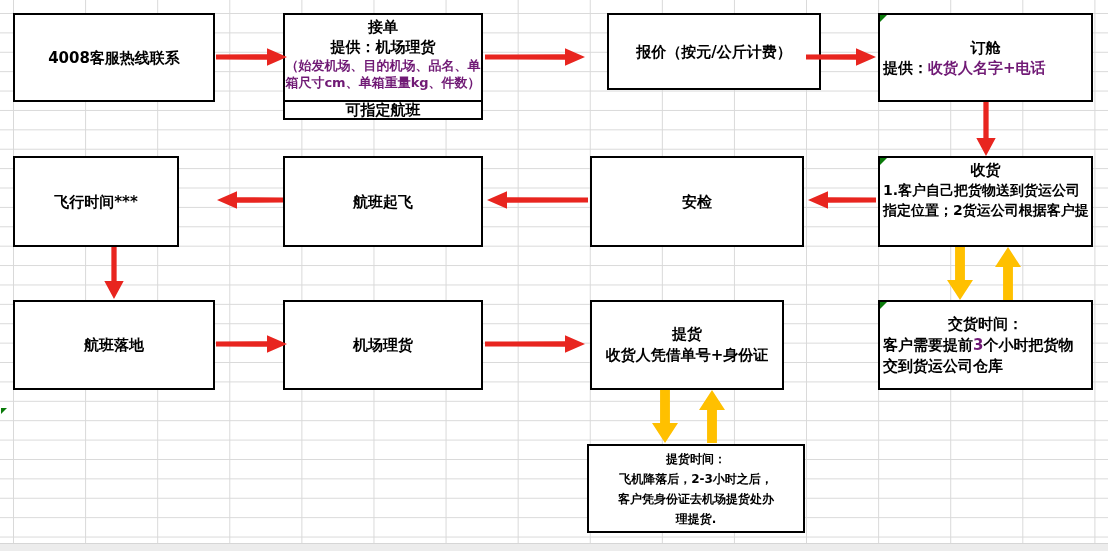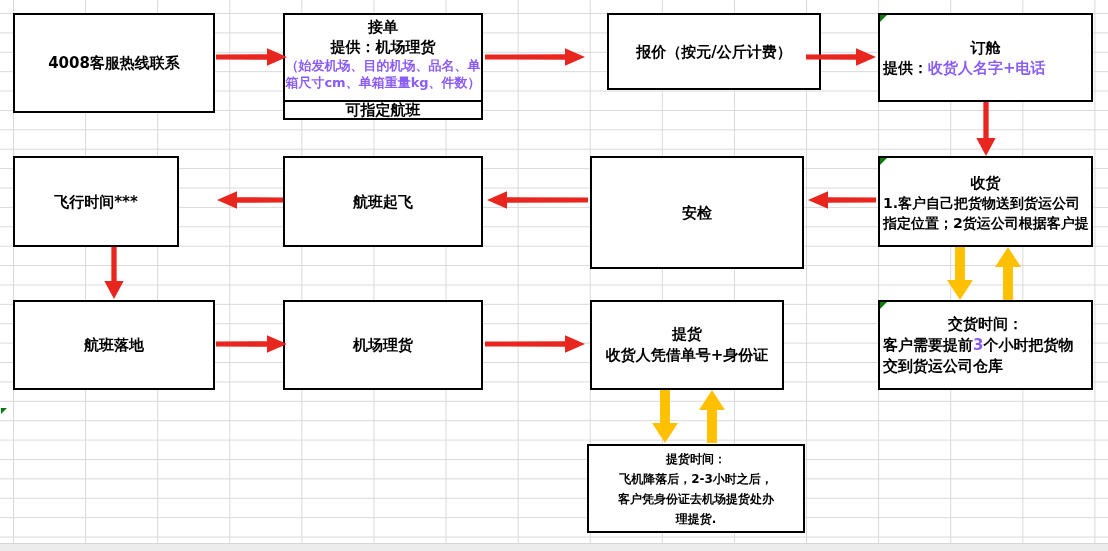--- a/index.html
+++ b/index.html
@@ -13,40 +13,40 @@
     font-family:"DejaVu Sans","Liberation Sans",sans-serif;
     font-weight:bold;color:#000;
   }
   .box{
     position:absolute;background:#fff;border:2px solid #000;box-sizing:border-box;
     display:flex;flex-direction:column;align-items:center;justify-content:center;
     text-align:center;line-height:20px;font-size:15px;
   }
   .box .ln{white-space:nowrap;}
   .box .left-body{align-self:stretch;text-align:left;padding:0 3px;}
-  .red{color:#8b5cf6;}
+  .red{color:#701a75;}
   .small{font-size:13px;line-height:17px;}
   .body14{font-size:14px;line-height:20px;}
   .arr{position:absolute;}
   .arr.red-f{background:#e8251f;}
   .arr.yel-f{background:#ffc000;}
   .arr-right{height:20px;clip-path:polygon(0 38%,calc(100% - 20px) 36%,calc(100% - 20px) 6%,100% 50%,calc(100% - 20px) 94%,calc(100% - 20px) 64%,0 62%);}
   .arr-left{height:20px;clip-path:polygon(100% 38%,20px 36%,20px 6%,0 50%,20px 94%,20px 64%,100% 62%);}
   .arr-down-r{width:22px;clip-path:polygon(38% 0,62% 0,62% calc(100% - 18px),94% calc(100% - 18px),50% 100%,6% calc(100% - 18px),38% calc(100% - 18px));}
   .arr-down-y{width:26px;clip-path:polygon(31% 0,69% 0,69% calc(100% - 20px),100% calc(100% - 20px),50% 100%,0 calc(100% - 20px),31% calc(100% - 20px));}
   .arr-up-y{width:26px;clip-path:polygon(31% 100%,69% 100%,69% 20px,100% 20px,50% 0,0 20px,31% 20px);}
   .tri{position:absolute;width:0;height:0;border-top:7px solid #0a7a0a;border-right:7px solid transparent;}
   .bottom-bar{position:absolute;left:0;top:543px;width:1108px;height:8px;background:#ececec;border-top:1px solid #d6d6d6;}
 </style>
 </head>
 <body>
 
 <div class="canvas">
 
-  <div class="box" style="left:13px;top:13px;width:202px;height:100px">
+  <div class="box" style="left:13px;top:13px;width:202px;height:89px">
     <div class="ln">4008客服热线联系</div>
   </div>
 
   <div class="box" style="left:283px;top:13px;width:200px;height:89px;justify-content:flex-start;padding-top:2px">
     <div class="ln">接单</div>
     <div class="ln">提供：机场理货</div>
     <div class="ln red small">（始发机场、目的机场、品名、单</div>
     <div class="ln red small">箱尺寸cm、单箱重量kg、件数）</div>
   </div>
   <div class="box" style="left:283px;top:100px;width:200px;height:20px;line-height:16px">
@@ -64,25 +64,25 @@
   </div>
 
   <div class="box" style="left:13px;top:156px;width:166px;height:91px">
     <div class="ln">飞行时间***</div>
   </div>
 
   <div class="box" style="left:283px;top:156px;width:200px;height:91px">
     <div class="ln">航班起飞</div>
   </div>
 
-  <div class="box" style="left:590px;top:156px;width:214px;height:113px">
+  <div class="box" style="left:590px;top:156px;width:214px;height:91px">
     <div class="ln">安检</div>
   </div>
 
-  <div class="box body14" style="left:878px;top:156px;width:215px;height:91px;justify-content:center;padding-top:2px">
+  <div class="box body14" style="left:878px;top:156px;width:215px;height:91px;justify-content:flex-start;padding-top:2px">
     <span class="tri" style="left:0;top:0"></span>
     <div class="ln" style="font-size:15px">收货</div>
     <div class="ln left-body">1.客户自己把货物送到货运公司</div>
     <div class="ln left-body">指定位置；2货运公司根据客户提</div>
   </div>
 
   <div class="box" style="left:13px;top:300px;width:202px;height:90px">
     <div class="ln">航班落地</div>
   </div>
 

